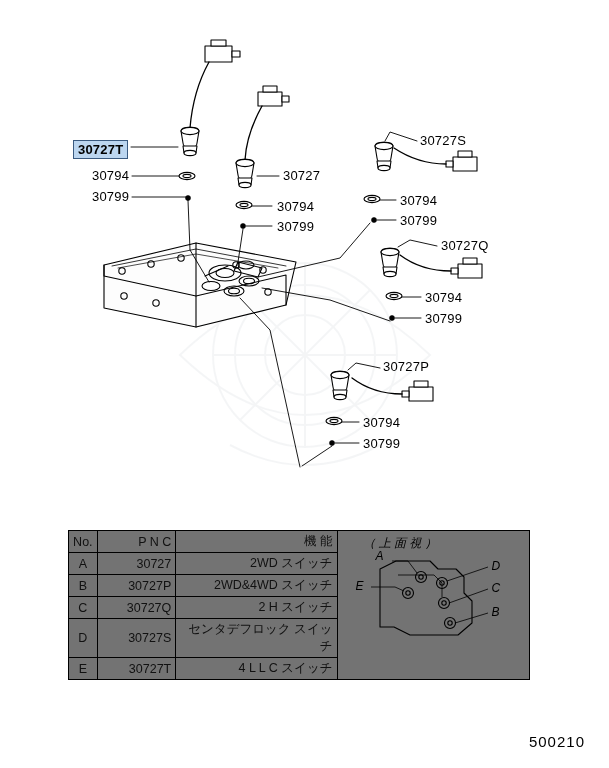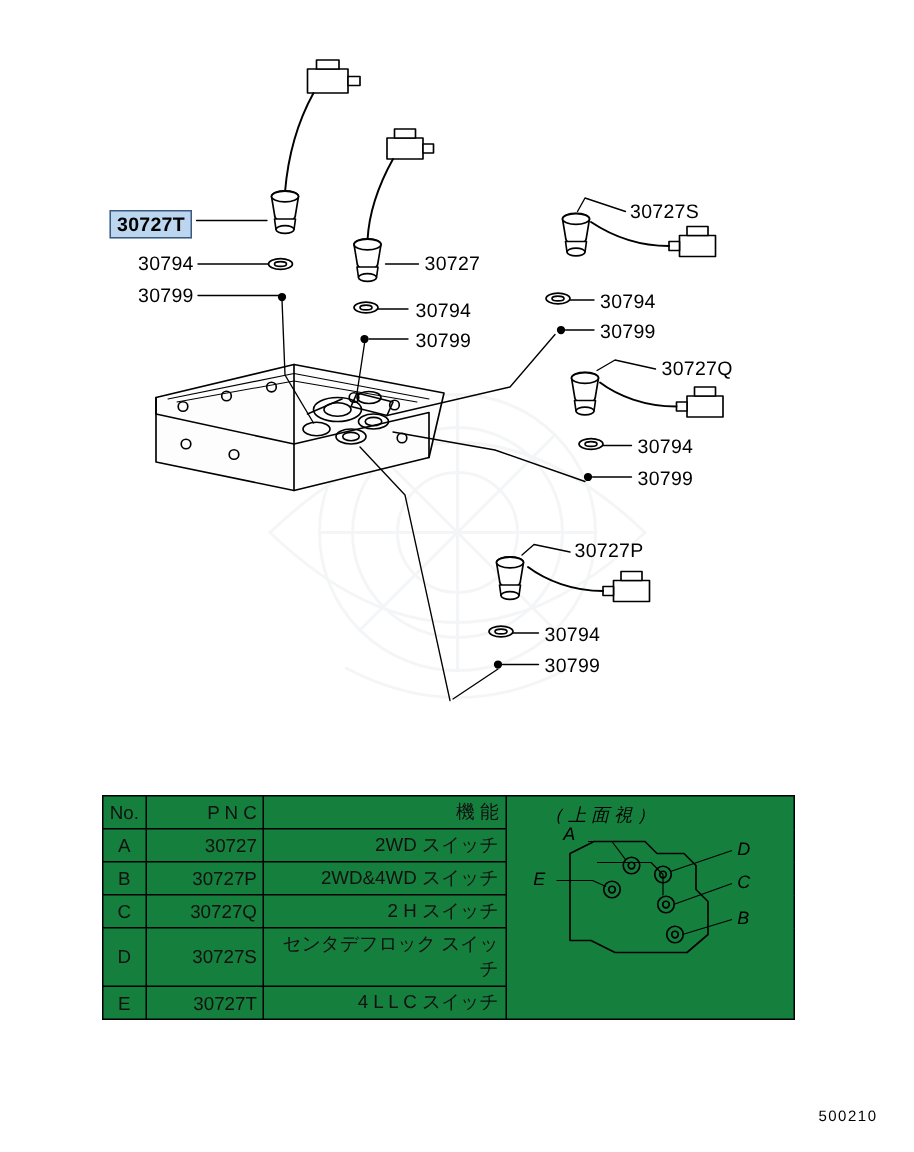--- a/index.html
+++ b/index.html
@@ -41,21 +41,21 @@
     font-weight: bold;
   }
   
   #parts-table {
     position: absolute;
     left: 68px;
     top: 530px;
     width: 462px;
     border: 1.5px solid #000;
     border-collapse: collapse;
-    background: #15803d;
+    background: #737373;
     font-size: 12.5px;
   }
   #parts-table td, #parts-table th {
     border: 1px solid #000;
     padding: 2px 4px;
     font-weight: normal;
     text-align: right;
     height: 18px;
     box-sizing: border-box;
   }
@@ -72,21 +72,21 @@
   .tv-label {
     position: absolute;
     font-size: 12px;
     font-family: "Liberation Sans", sans-serif;
     color: #000;
   }
   #footer-code {
     position: absolute;
     right: 24px;
     bottom: 18px;
-    font-size: 10px;
+    font-size: 15px;
     letter-spacing: 1px;
     color: #000;
   }
   .wm {
     position: absolute;
     left: 120px;
     top: 205px;
     width: 370px;
     height: 300px;
     opacity: 0.10;

